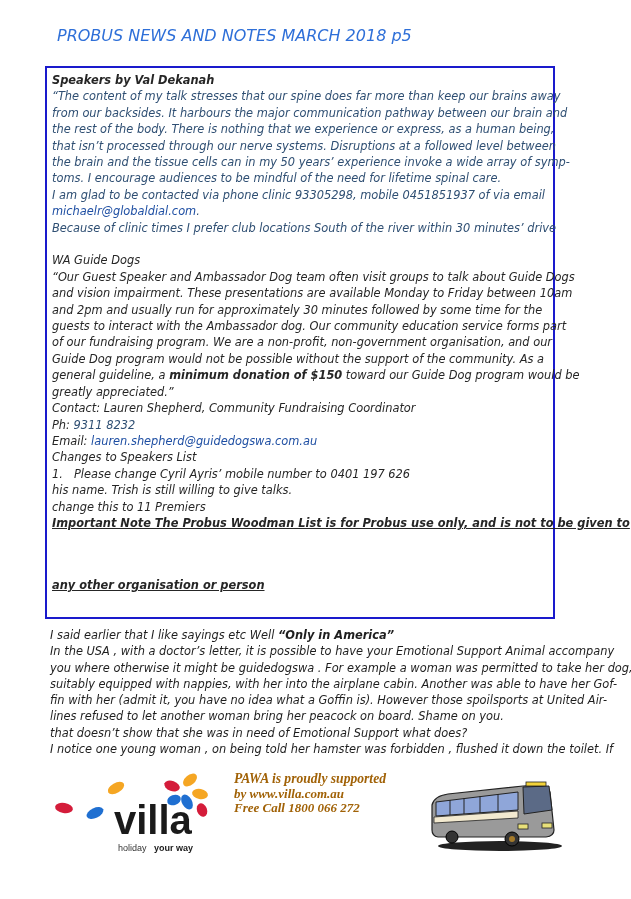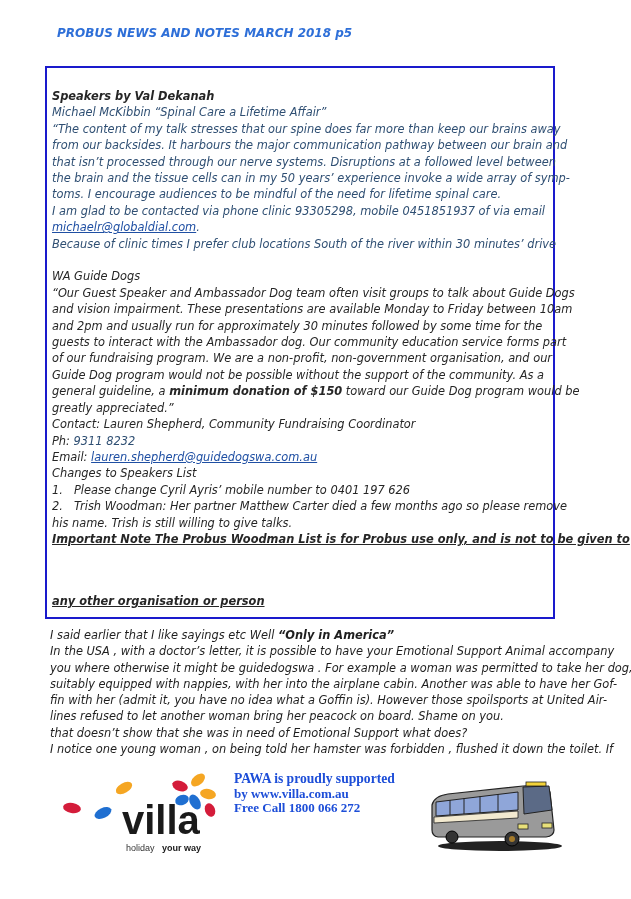--- a/index.html
+++ b/index.html
@@ -1,48 +1,48 @@
 <!DOCTYPE html>
 <html><head>
 <meta charset="utf-8">
 <style>
   html, body { margin: 0; padding: 0; background: #ffffff; }
   body { width: 631px; height: 899px; position: relative; overflow: hidden;
          font-family: "DejaVu Sans", sans-serif; }
-  .page-header { position: absolute; left: 57px; top: 26px; font-size: 12px; font-weight: bold;
+  .page-header { position: absolute; left: 57px; top: 26px; font-size: 16px; font-weight: normal;
                  font-style: italic; color: #2e6fd8; letter-spacing: 0px; }
   .speakers-box { position: absolute; left: 45px; top: 66px; width: 510px; height: 553px;
-                  border: 2px solid #1a1acc; box-sizing: border-box; padding: 20px 4px 0 5px; }
+                  border: 2px solid #1a1acc; box-sizing: border-box; padding: 4px 4px 0 5px; }
   .ln { font-size: 11.4px; font-style: italic; line-height: 16.4px; white-space: nowrap; }
   .ink { color: #262626; }
   .blue { color: #2f4f73; }
   .b { font-weight: bold; }
-  .link { color: #1f4fa3; text-decoration: underline; }
+  .link { color: #1f4fa3; }
   .u { text-decoration: underline; }
   .blank { height: 16.4px; }
   .num { display: inline-block; width: 22px; }
   .after { position: absolute; left: 50px; top: 627px; }
   .after .ln { line-height: 16.3px; color: #1e1e1e; }
   .sponsor { position: absolute; left: 50px; top: 772px; width: 560px; height: 110px; }
-  .logo { position: absolute; left: 8px; top: 0; width: 170px; height: 100px; }
+  .logo { position: absolute; left: 0; top: 0; width: 170px; height: 100px; }
   .sponsor-text { position: absolute; left: 184px; top: 0; font-family: "Liberation Serif", serif;
-                  font-weight: bold; font-size: 13px; line-height: 14.5px; color: #1d4ed8; }
+                  font-weight: bold; font-size: 13px; line-height: 14.5px; color: #a16207; font-style: italic; }
   .sponsor-text .l1 { font-size: 13.6px; }
   .bus { position: absolute; left: 378px; top: 8px; width: 140px; height: 75px; }
 </style>
 </head>
 <body>
 
 <div class="page-header">PROBUS NEWS AND NOTES  MARCH 2018  p5</div>
 
 <div class="speakers-box">
   <div class="ln ink b">Speakers  by Val Dekanah</div>
-  <div class="ln blue">Michael McKibbin  “Spinal Care a Lifetime Affair”</div>
   <div class="ln blue"> “The content of my talk stresses that our spine does far more than keep our brains away</div>
   <div class="ln blue">from our backsides. It harbours the major communication pathway between our brain and</div>
+  <div class="ln blue">the rest of the body. There is nothing that we experience or express, as a human being,</div>
   <div class="ln blue">that isn’t processed through our nerve systems. Disruptions at a followed level between</div>
   <div class="ln blue">the brain and the tissue cells can in my 50 years’ experience invoke a wide array of symp-</div>
   <div class="ln blue">toms. I encourage audiences to be mindful of the need for lifetime spinal care.</div>
   <div class="ln blue"> I am glad to be contacted via phone clinic 93305298, mobile 0451851937 of via email</div>
   <div class="ln blue">
     <span class="link">michaelr@globaldial.com</span><span>.</span>
   </div>
   <div class="ln blue"> Because of clinic times I prefer club locations South of the river within 30 minutes’ drive</div>
   <div class="blank"></div>
 
@@ -62,24 +62,22 @@
     <span class="ink">Ph: </span><span class="blue">9311 8232</span>
   </div>
   <div class="ln">
     <span class="ink">Email: </span><span class="link">lauren.shepherd@guidedogswa.com.au</span>
   </div>
 
   <div class="ln ink">Changes to Speakers List</div>
   <div class="ln ink">
     <span class="num">1.</span><span>Please change Cyril Ayris’ mobile number to 0401 197 626</span>
   </div>
-  <div class="ln ink">
-    <span class="num">2.</span><span>Trish Woodman: Her partner Matthew Carter died a few months ago so please remove</span>
-  </div>
   <div class="ln ink">his name.  Trish is still willing to give talks.</div>
+  <div class="ln ink">change this to 11 Premiers</div>
   <div class="ln ink b u">Important Note  The Probus Woodman List is for Probus use only, and is not to be given to</div>
   <div class="ln ink b u" style="display:inline-block;margin-top:46px;">any other organisation or person</div>
 </div>
 
 <div class="after">
   <div class="ln">
     <span>I said earlier that I like sayings etc  Well  </span><span class="b">“Only in America”</span>
   </div>
   <div class="ln">In the USA , with a doctor’s letter, it is possible to  have your Emotional Support Animal accompany</div>
   <div class="ln">you  where otherwise it might be guidedogswa .  For example a woman was permitted to take her dog,</div>

